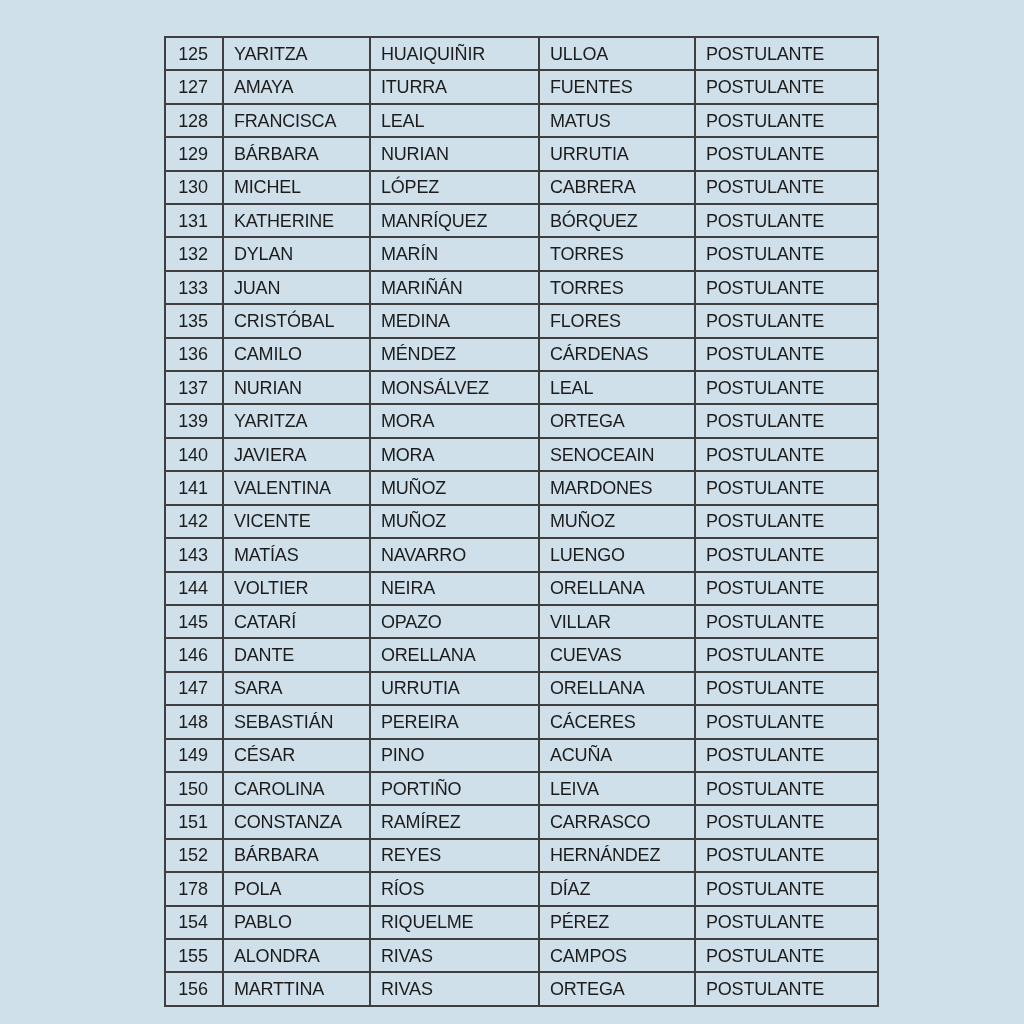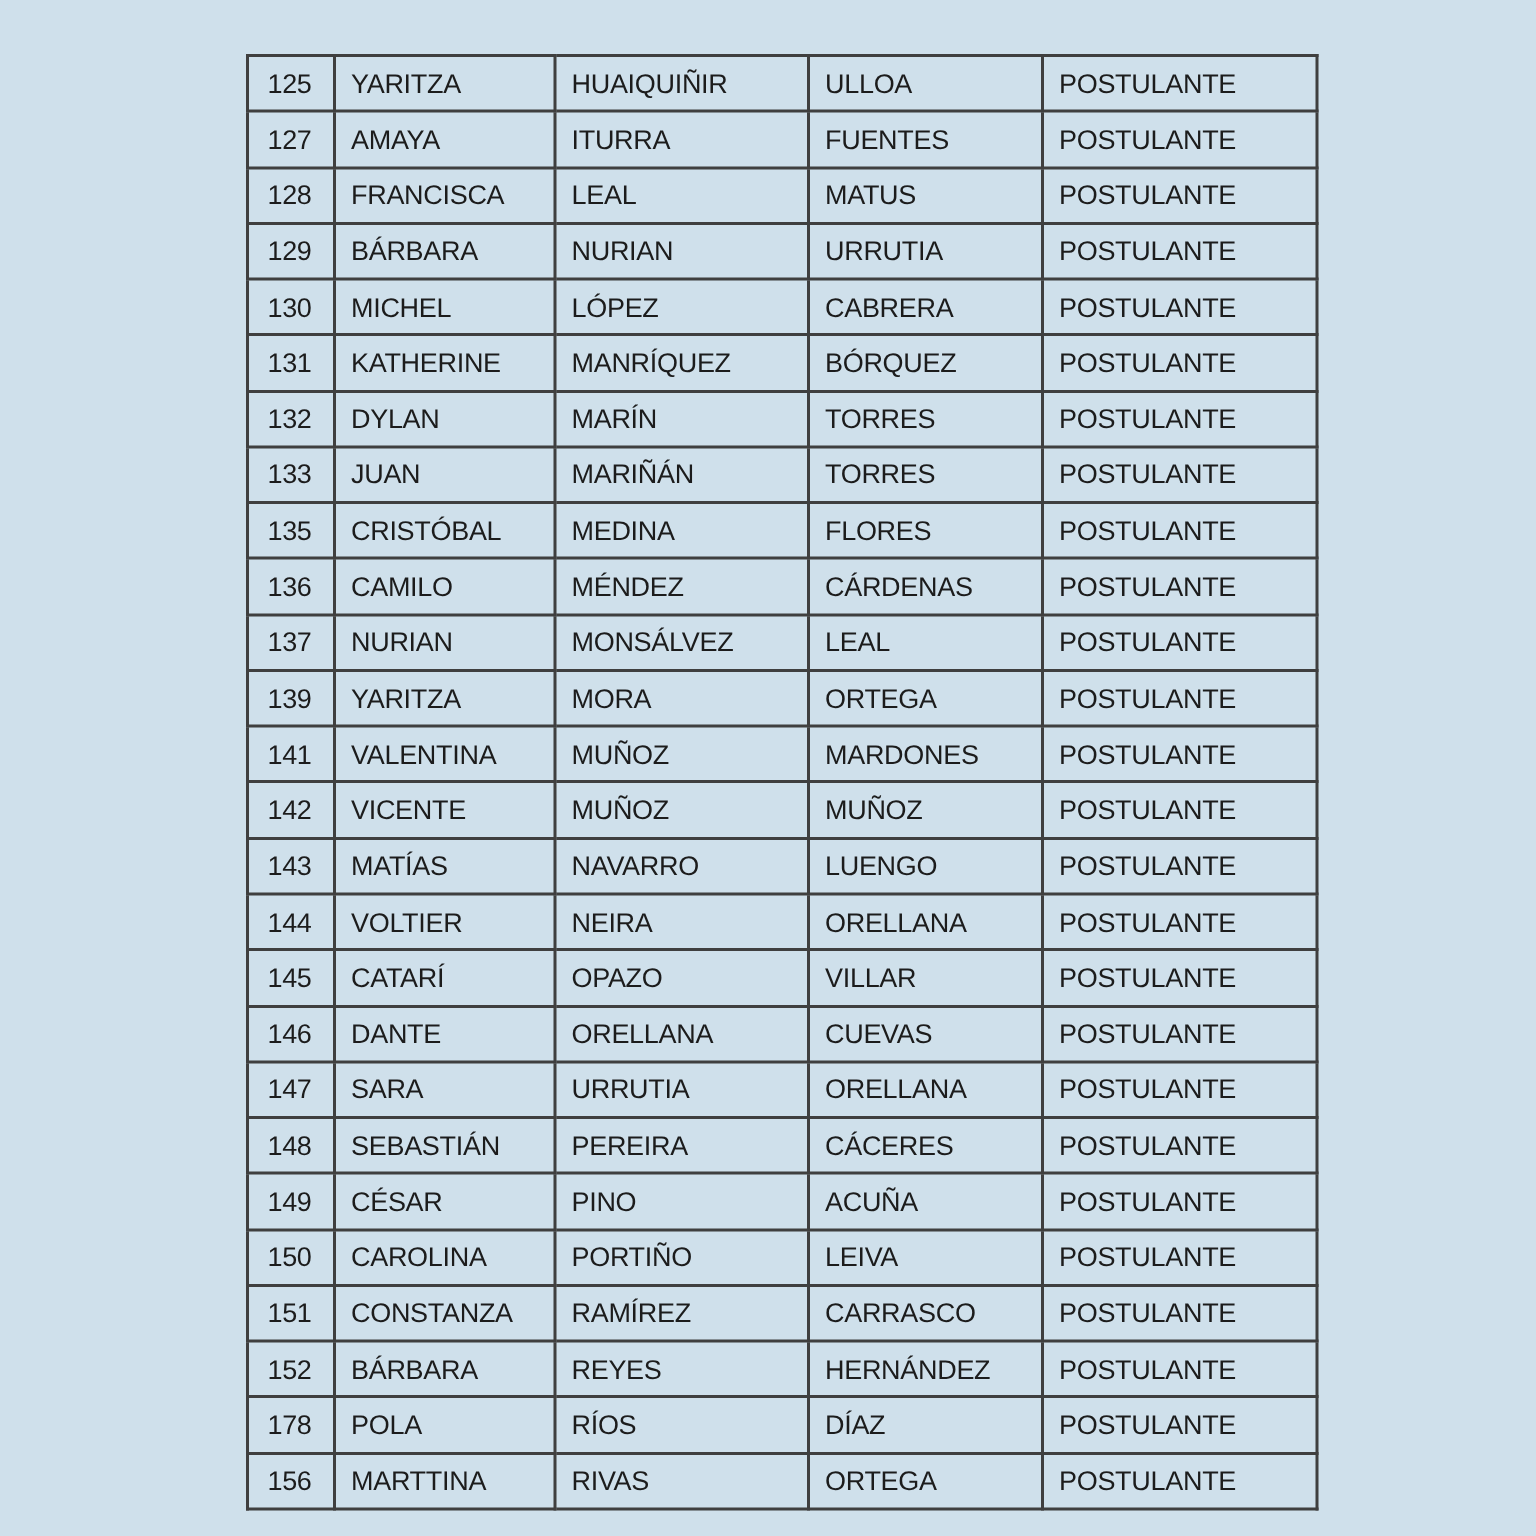--- a/index.html
+++ b/index.html
@@ -135,20 +135,27 @@
           <td class="col-4">POSTULANTE</td>
         </tr>
         <tr>
           <td class="col-0">139</td>
           <td class="col-1">YARITZA</td>
           <td class="col-2">MORA</td>
           <td class="col-3">ORTEGA</td>
           <td class="col-4">POSTULANTE</td>
         </tr>
         <tr>
+          <td class="col-0">140</td>
+          <td class="col-1">JAVIERA</td>
+          <td class="col-2">MORA</td>
+          <td class="col-3">SENOCEAIN</td>
+          <td class="col-4">POSTULANTE</td>
+        </tr>
+        <tr>
           <td class="col-0">141</td>
           <td class="col-1">VALENTINA</td>
           <td class="col-2">MUÑOZ</td>
           <td class="col-3">MARDONES</td>
           <td class="col-4">POSTULANTE</td>
         </tr>
         <tr>
           <td class="col-0">142</td>
           <td class="col-1">VICENTE</td>
           <td class="col-2">MUÑOZ</td>
@@ -223,20 +230,34 @@
           <td class="col-1">BÁRBARA</td>
           <td class="col-2">REYES</td>
           <td class="col-3">HERNÁNDEZ</td>
           <td class="col-4">POSTULANTE</td>
         </tr>
         <tr>
           <td class="col-0">178</td>
           <td class="col-1">POLA</td>
           <td class="col-2">RÍOS</td>
           <td class="col-3">DÍAZ</td>
+          <td class="col-4">POSTULANTE</td>
+        </tr>
+        <tr>
+          <td class="col-0">154</td>
+          <td class="col-1">PABLO</td>
+          <td class="col-2">RIQUELME</td>
+          <td class="col-3">PÉREZ</td>
+          <td class="col-4">POSTULANTE</td>
+        </tr>
+        <tr>
+          <td class="col-0">155</td>
+          <td class="col-1">ALONDRA</td>
+          <td class="col-2">RIVAS</td>
+          <td class="col-3">CAMPOS</td>
           <td class="col-4">POSTULANTE</td>
         </tr>
         <tr>
           <td class="col-0">156</td>
           <td class="col-1">MARTTINA</td>
           <td class="col-2">RIVAS</td>
           <td class="col-3">ORTEGA</td>
           <td class="col-4">POSTULANTE</td>
         </tr>
       </tbody>

